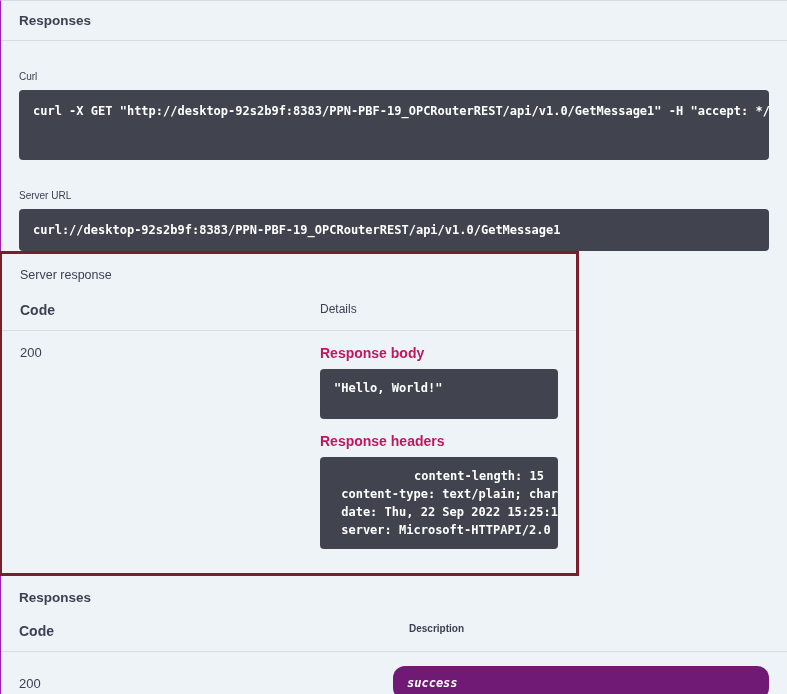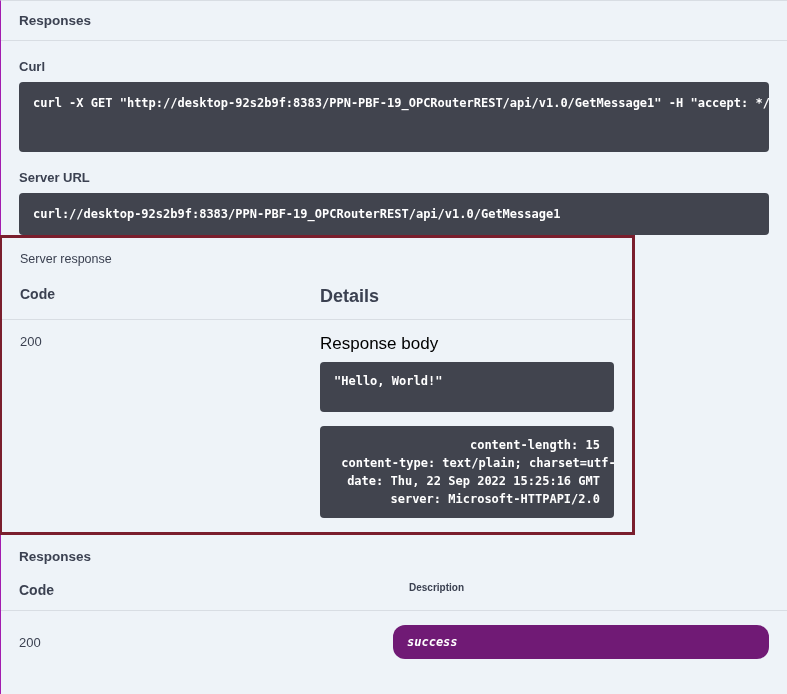--- a/index.html
+++ b/index.html
@@ -22,24 +22,24 @@
     padding: 12px 18px;
     font-weight: 700;
     font-size: 13.5px;
     border-bottom: 1px solid #d8dde3;
     background: #eef3f8;
   }
   .section {
     padding: 0 18px;
   }
   .section-label {
-    font-size: 13px;
-    font-weight: 700;
+    font-size: 10px;
+    font-weight: 400;
     color: #3b4151;
-    margin-top: 18px;
+    margin-top: 30px;
     margin-bottom: 8px;
   }
   .codeblock {
     background: #41444e;
     color: #fff;
     font-family: "Consolas","Menlo","Monaco",monospace;
     font-size: 12px;
     font-weight: 600;
     padding: 12px 14px;
     border-radius: 4px;
@@ -51,41 +51,41 @@
   .sr-title {
     font-size: 12.5px;
     color: #3b4151;
     margin-top: 14px;
     margin-bottom: 10px;
     padding-left: 18px;
   }
   .highlight-box {
     border: 3px solid #7a1e2d;
     margin: 0 0 0 -2px;
-    padding-bottom: 14px;
-    width: 636px;
+    padding-bottom: 24px;
+    width: 580px;
   }
   .row-head {
     display: flex;
     padding: 10px 18px 12px 18px;
     border-bottom: 1px solid #d8dde3;
   }
   .row-head .col-code { width: 300px; font-weight: 700; font-size: 14px; }
-  .row-head .col-details { font-weight: 700; font-size: 18px; }
+  .row-head .col-details { font-weight: 400; font-size: 12px; }
   .resp-row {
     display: flex;
     padding: 14px 18px 0 18px;
   }
   .resp-row .col-code { width: 300px; font-size: 13px; color:#3b4151;}
   .resp-row .col-details { flex: 1; min-width: 0; }
   .sub-label {
-    font-size: 17px;
-    color: #000000;
+    font-size: 14px;
+    color: #be185d;
     margin-bottom: 8px;
-    font-weight: 400;
+    font-weight: 700;
   }
   .codeblock.small {
     background: #41444e;
     color: #fff;
     font-family: "Consolas","Menlo","Monaco",monospace;
     font-size: 12px;
     font-weight: 600;
     padding: 10px 14px;
     border-radius: 4px;
     min-height: 50px;
@@ -147,20 +147,21 @@
       <div class="col-code">Code</div>
       <div class="col-details">Details</div>
     </div>
 
     <div class="resp-row">
       <div class="col-code">200</div>
       <div class="col-details">
         <div class="sub-label">Response body</div>
         <div class="codeblock small">"Hello, World!"</div>
         <div class="gap"></div>
+        <div class="sub-label">Response headers</div>
         <div class="codeblock small" style="min-height:auto;text-align:right;"> content-length: 15
  content-type: text/plain; charset=utf-8
  date: Thu, 22 Sep 2022 15:25:16 GMT
  server: Microsoft-HTTPAPI/2.0</div>
       </div>
     </div>
   </div>
 
   <div class="lower">
     <div class="responses-label">Responses</div>

